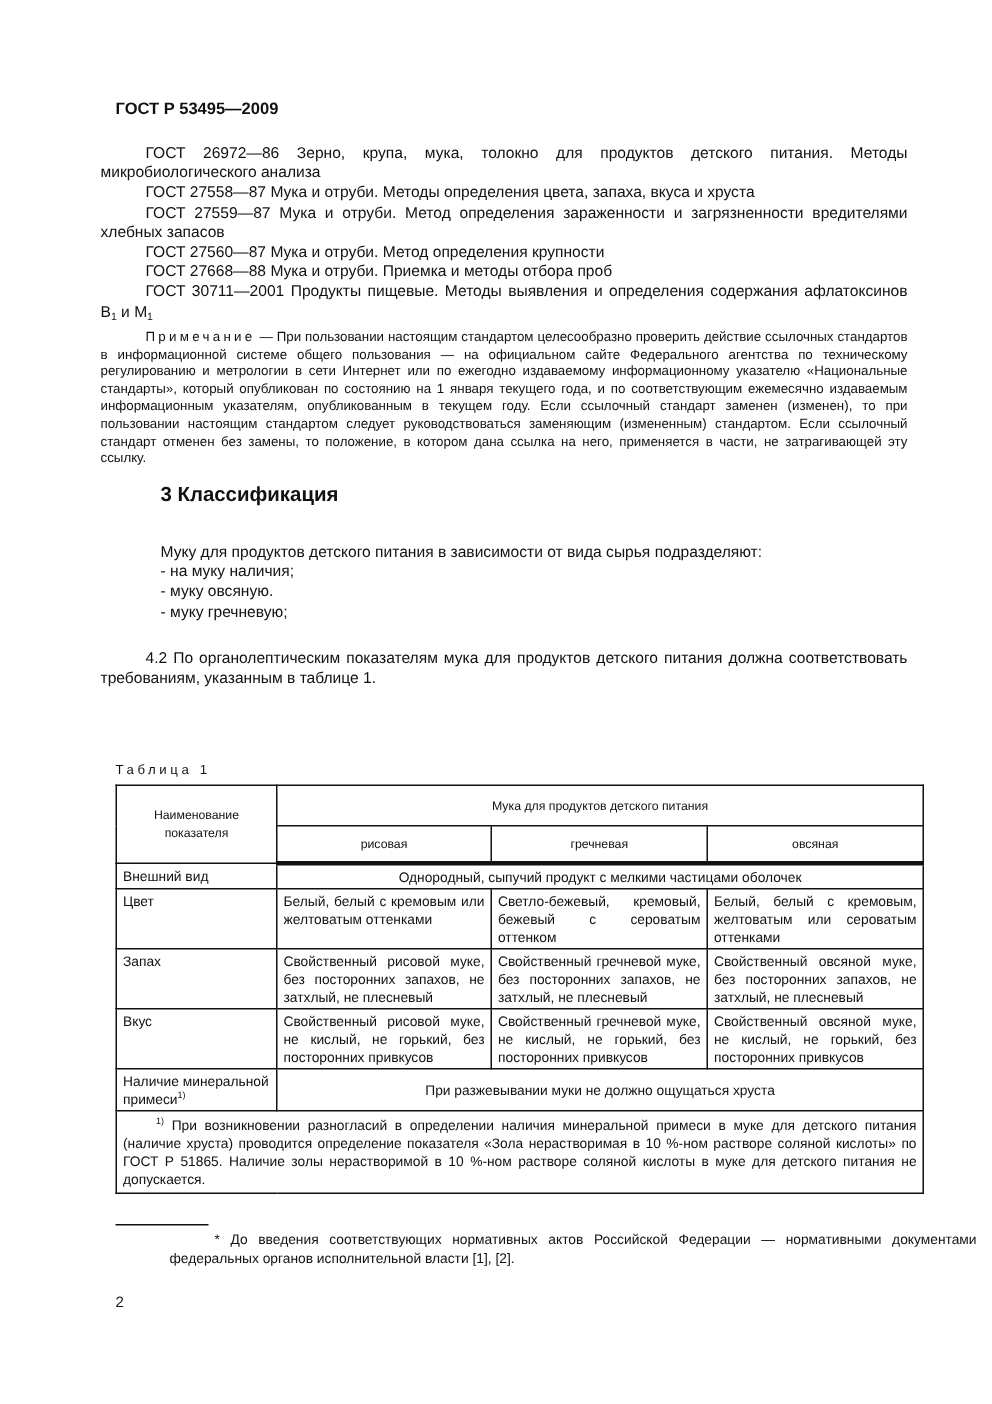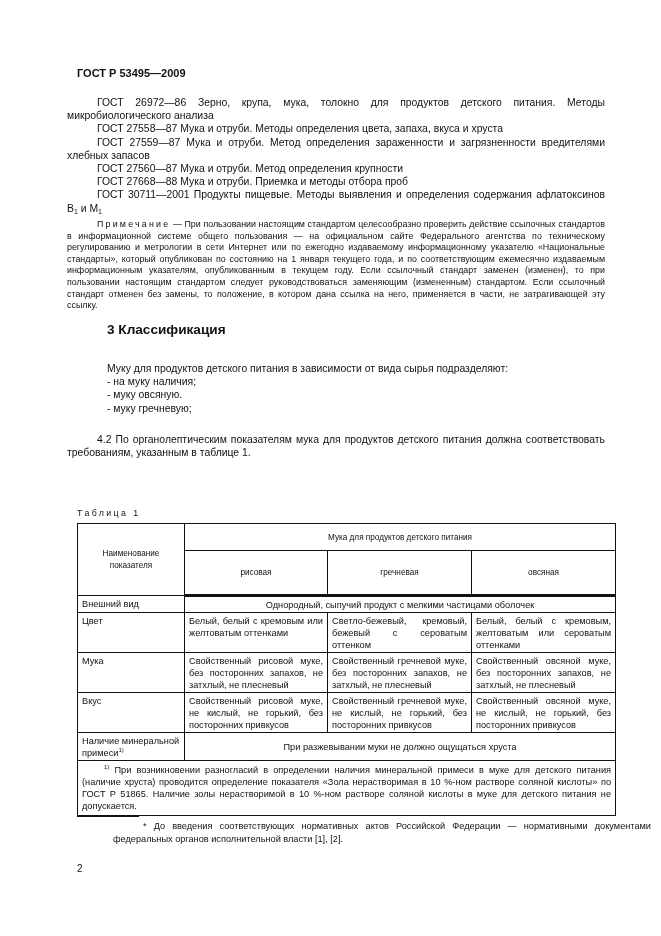--- a/index.html
+++ b/index.html
@@ -67,37 +67,37 @@
       <col style="width:107px">
         <col style="width:143px">
         <col style="width:144px">
         <col style="width:144px">
     </colgroup>
     <tbody>
         <tr style="height:27px;">
       <td class="hc" rowspan="2">Наименование показателя</td>
       <td class="hc" colspan="3">Мука для продуктов детского питания</td>
     </tr>
-    <tr class="hrow2" style="height:45px;">
+    <tr class="hrow2" style="height:25px;">
       <td class="hc">рисовая</td>
       <td class="hc">гречневая</td>
       <td class="hc">овсяная</td>
     </tr>
     <tr>
       <td>Внешний вид</td>
       <td class="center" colspan="3">Однородный, сыпучий продукт с мелкими частицами оболочек</td>
     </tr>
     <tr>
       <td>Цвет</td>
       <td>Белый, белый с кремовым или желтоватым оттенками</td>
       <td>Светло-бежевый, кремовый, бежевый с сероватым оттенком</td>
       <td>Белый, белый с кремовым, желтоватым или сероватым оттенками</td>
     </tr>
     <tr>
-      <td>Мука</td>
+      <td>Запах</td>
       <td>Свойственный рисовой муке, без посторонних запахов, не затхлый, не плесневый</td>
       <td>Свойственный гречневой муке, без посторонних запахов, не затхлый, не плесневый</td>
       <td>Свойственный овсяной муке, без посторонних запахов, не затхлый, не плесневый</td>
     </tr>
     <tr>
       <td>Вкус</td>
       <td>Свойственный рисовой муке, не кислый, не горький, без посторонних привкусов</td>
       <td>Свойственный гречневой муке, не кислый, не горький, без посторонних привкусов</td>
       <td>Свойственный овсяной муке, не кислый, не горький, без посторонних привкусов</td>
     </tr>

